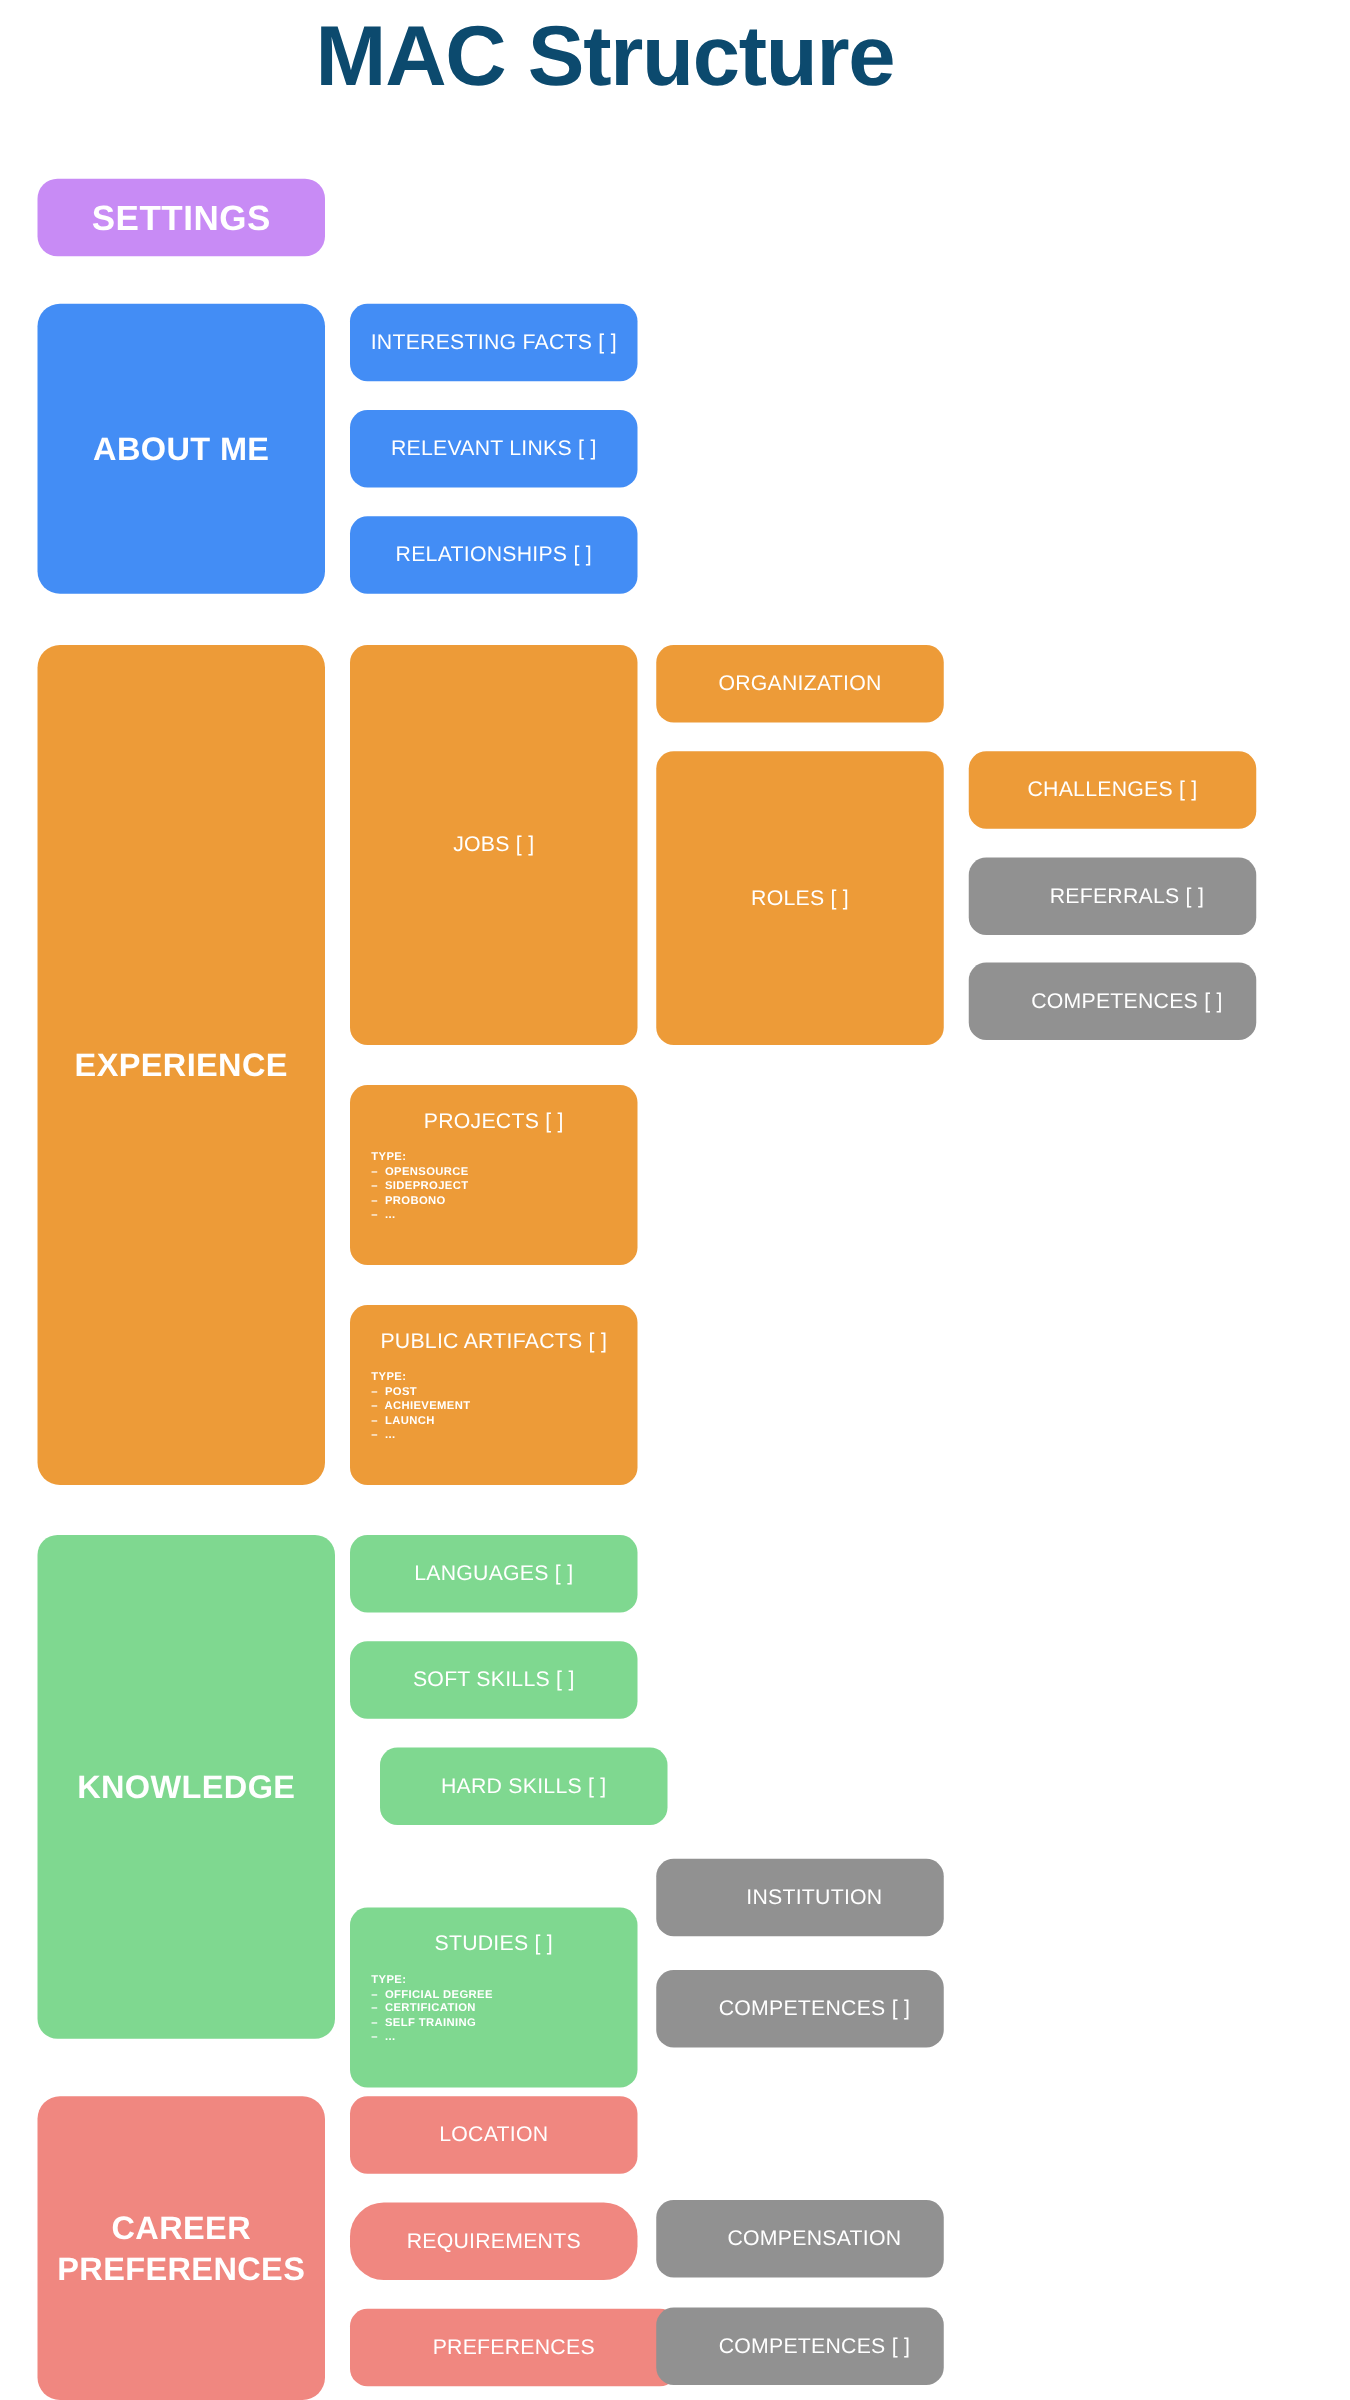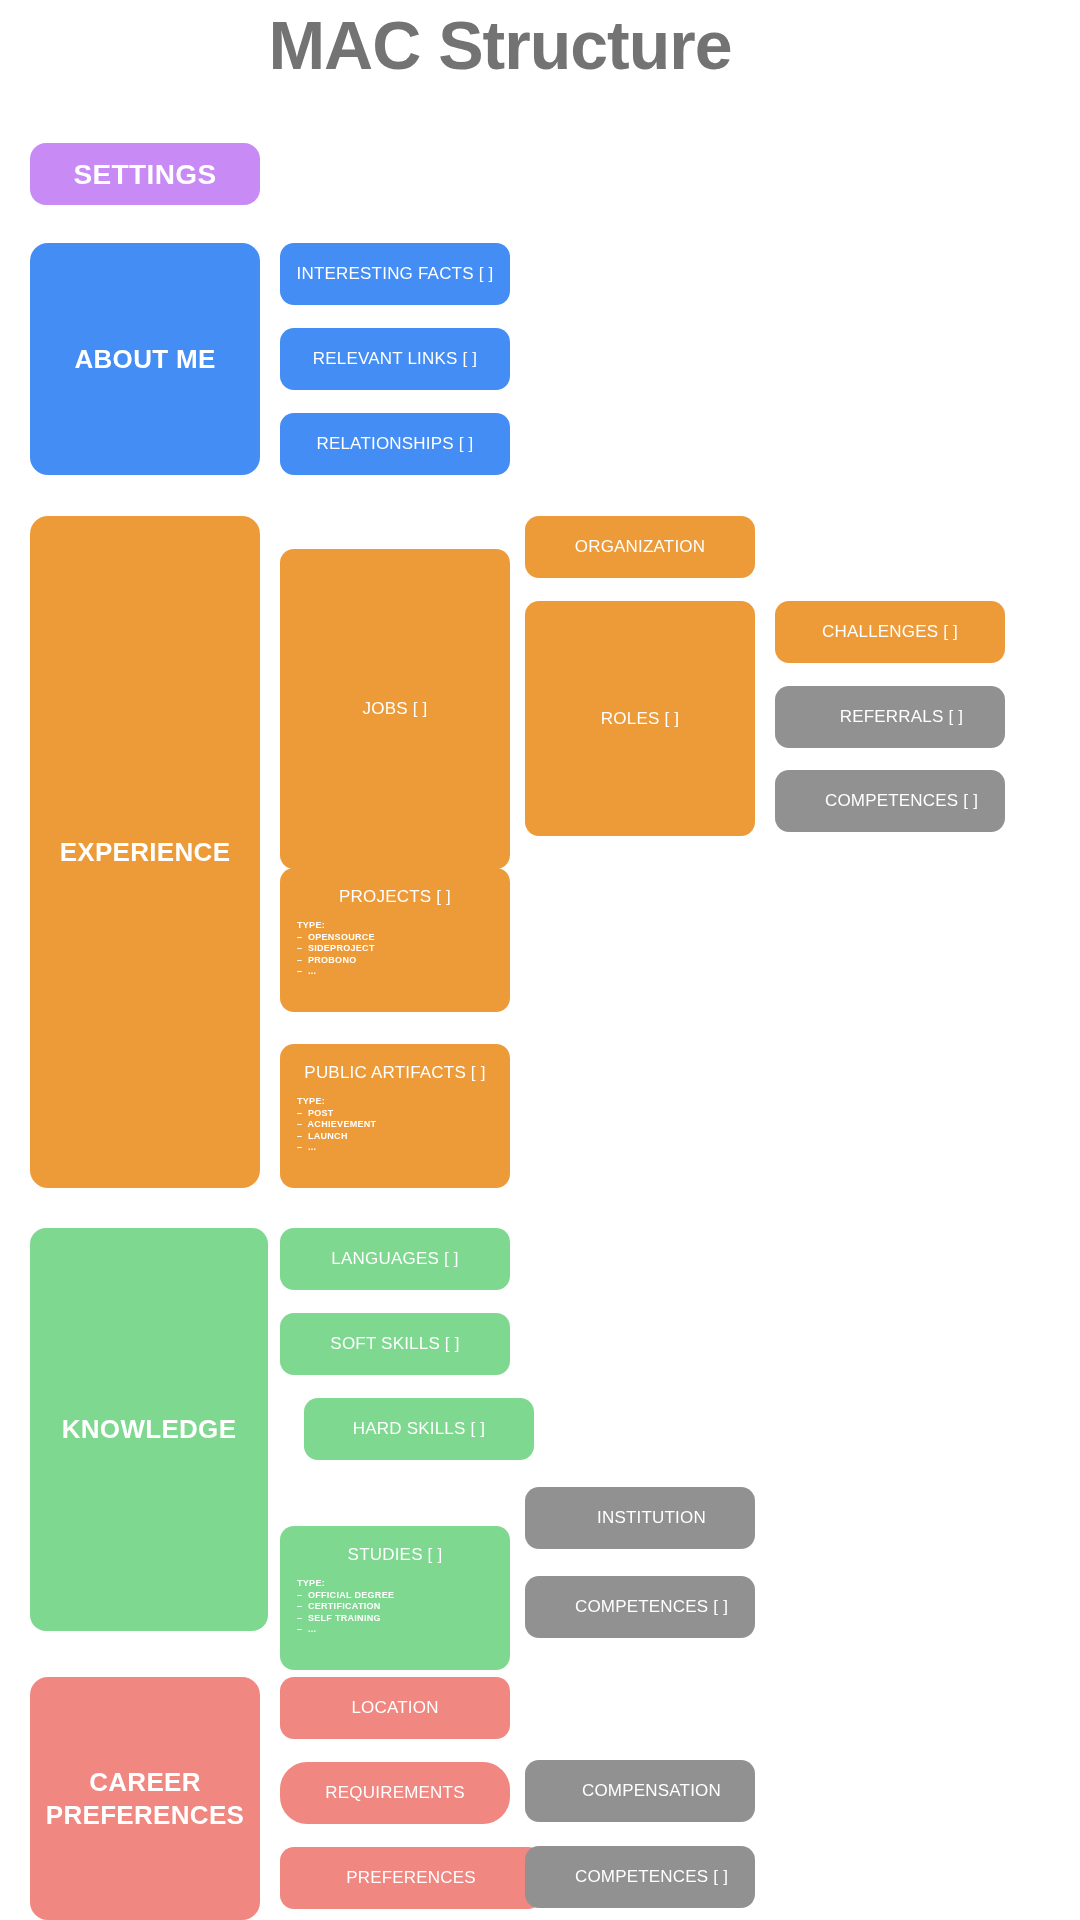--- a/index.html
+++ b/index.html
@@ -13,28 +13,28 @@
   #canvas {
     position: relative;
     width: 1080px;
     height: 1920px;
     background: #ffffff;
   }
 
   
   .page-title {
     position: absolute;
-    left: 16px;
+    left: 0;
     top: 6px;
     width: 968px;
     text-align: center;
     font-size: 68px;
     font-weight: 700;
     letter-spacing: -1px;
-    color: #737373;
+    color: #0c4a6e;
     line-height: 78px;
   }
 
   
   .blk {
     position: absolute;
     border-radius: 14px;
     color: #ffffff;
     display: flex;
     align-items: center;
@@ -106,21 +106,21 @@
   <div class="blk major c-blue" style="left:30px; top:243px; width:230px; height:232px;">ABOUT ME</div>
 
   <div class="blk c-blue" style="left:280px; top:243px; width:230px; height:62px;">INTERESTING FACTS [ ]</div>
 
   <div class="blk c-blue" style="left:280px; top:328px; width:230px; height:62px;">RELEVANT LINKS [ ]</div>
 
   <div class="blk c-blue" style="left:280px; top:413px; width:230px; height:62px;">RELATIONSHIPS [ ]</div>
 
   <div class="blk major c-orange" style="left:30px; top:516px; width:230px; height:672px;">EXPERIENCE</div>
 
-  <div class="blk c-orange" style="left:280px; top:516px; width:230px; height:320px;margin-top:33px;">JOBS [ ]</div>
+  <div class="blk c-orange" style="left:280px; top:516px; width:230px; height:320px;">JOBS [ ]</div>
 
   <div class="blk c-orange" style="left:525px; top:516px; width:230px; height:62px;">ORGANIZATION</div>
 
   <div class="blk c-orange" style="left:525px; top:601px; width:230px; height:235px;">ROLES [ ]</div>
 
   <div class="blk c-orange" style="left:775px; top:601px; width:230px; height:62px;">CHALLENGES [ ]</div>
 
   <div class="blk c-grey" style="left:775px; top:686px; width:230px; height:62px;">REFERRALS [ ]</div>
 
   <div class="blk c-grey" style="left:775px; top:770px; width:230px; height:62px;">COMPETENCES [ ]</div>

